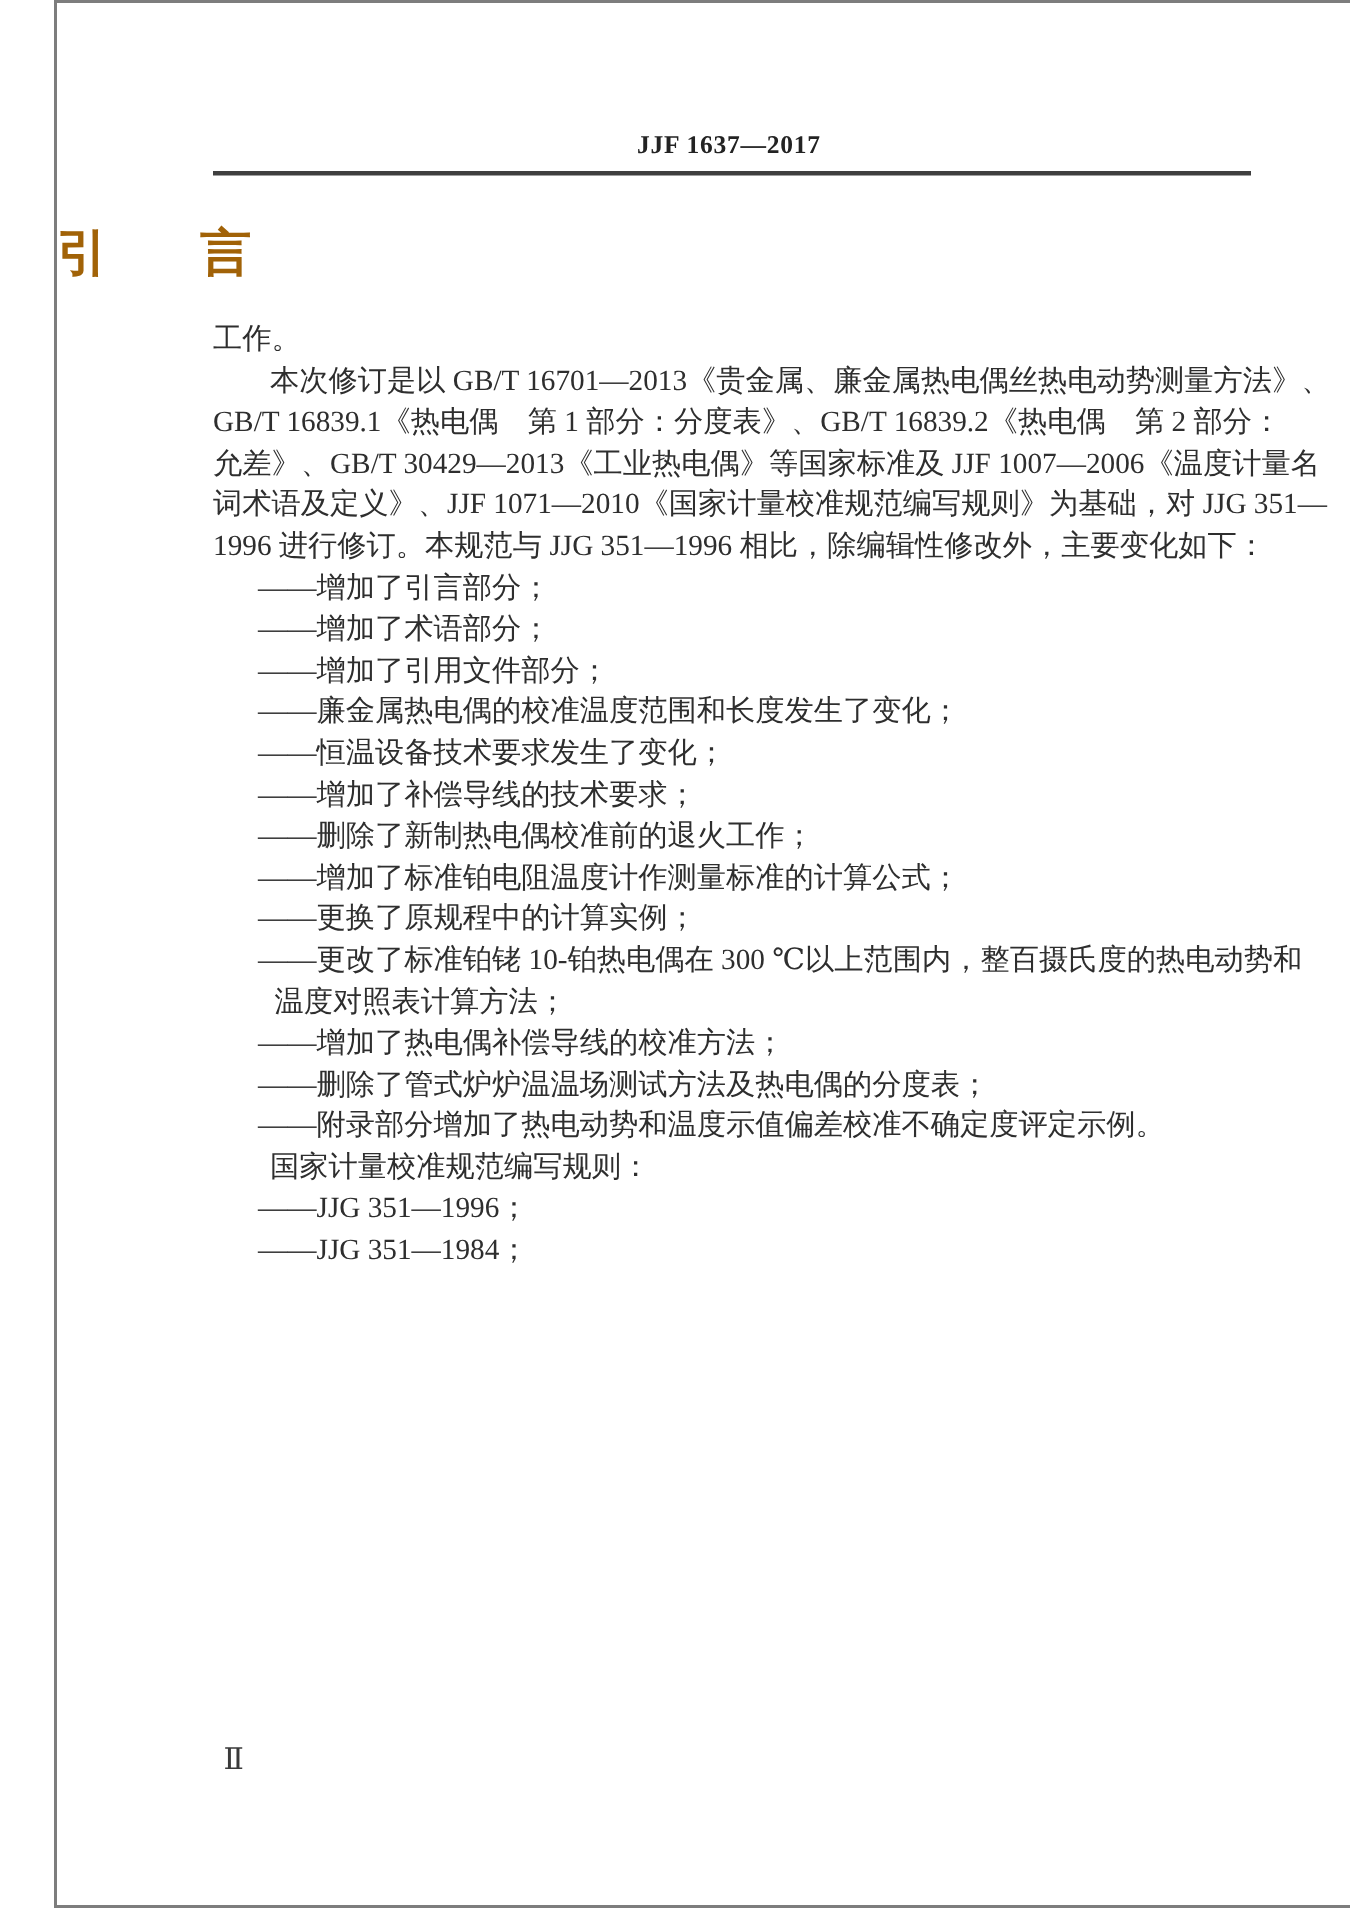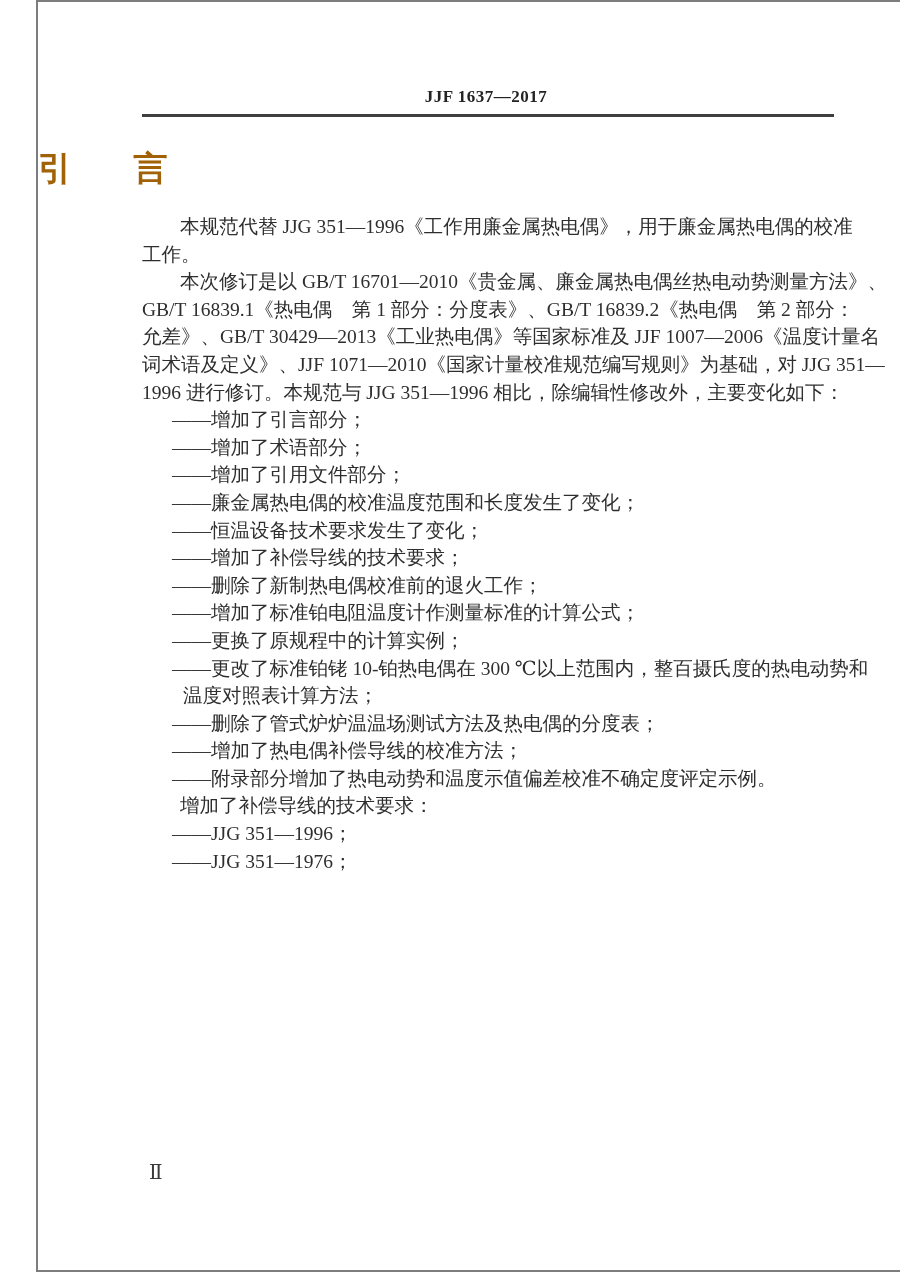--- a/index.html
+++ b/index.html
@@ -73,40 +73,39 @@
 
 <div class="sheet">
   <div class="running-header">JJF 1637—2017</div>
 
   <div class="header-rule"></div>
 
   <div class="doc-title">引 言</div>
 
   <div class="doc-body">
 
-  <div class="ln ln-indent">本规范代替 JJG 351—1996《工作用廉金属热电偶》，用于廉金属热电偶的校准</div>
       <div class="ln ln-flush">工作。</div>
-      <div class="ln ln-indent">本次修订是以 GB/T 16701—2010《贵金属、廉金属热电偶丝热电动势测量方法》、</div>
+      <div class="ln ln-indent">本次修订是以 GB/T 16701—2013《贵金属、廉金属热电偶丝热电动势测量方法》、</div>
       <div class="ln ln-flush">GB/T 16839.1《热电偶　第 1 部分：分度表》、GB/T 16839.2《热电偶　第 2 部分：</div>
       <div class="ln ln-flush">允差》、GB/T 30429—2013《工业热电偶》等国家标准及 JJF 1007—2006《温度计量名</div>
       <div class="ln ln-flush">词术语及定义》、JJF 1071—2010《国家计量校准规范编写规则》为基础，对 JJG 351—</div>
       <div class="ln ln-flush">1996 进行修订。本规范与 JJG 351—1996 相比，除编辑性修改外，主要变化如下：</div>
       <div class="ln ln-dash">——增加了引言部分；</div>
       <div class="ln ln-dash">——增加了术语部分；</div>
       <div class="ln ln-dash">——增加了引用文件部分；</div>
       <div class="ln ln-dash">——廉金属热电偶的校准温度范围和长度发生了变化；</div>
       <div class="ln ln-dash">——恒温设备技术要求发生了变化；</div>
       <div class="ln ln-dash">——增加了补偿导线的技术要求；</div>
       <div class="ln ln-dash">——删除了新制热电偶校准前的退火工作；</div>
       <div class="ln ln-dash">——增加了标准铂电阻温度计作测量标准的计算公式；</div>
       <div class="ln ln-dash">——更换了原规程中的计算实例；</div>
       <div class="ln ln-dash">——更改了标准铂铑 10-铂热电偶在 300 ℃以上范围内，整百摄氏度的热电动势和</div>
       <div class="ln ln-dash-cont">温度对照表计算方法；</div>
+      <div class="ln ln-dash">——增加了热电偶补偿导线的校准方法；</div>
       <div class="ln ln-dash">——删除了管式炉炉温温场测试方法及热电偶的分度表；</div>
-      <div class="ln ln-dash">——增加了热电偶补偿导线的校准方法；</div>
       <div class="ln ln-dash">——附录部分增加了热电动势和温度示值偏差校准不确定度评定示例。</div>
-      <div class="ln ln-indent">增加了补偿导线的技术要求：</div>
+      <div class="ln ln-indent">国家计量校准规范编写规则：</div>
       <div class="ln ln-dash">——JJG 351—1996；</div>
-      <div class="ln ln-dash">——JJG 351—1976；</div>
+      <div class="ln ln-dash">——JJG 351—1984；</div>
     </div>
 
   <div class="page-number">Ⅱ</div>
 </div>
 
 </body></html>

